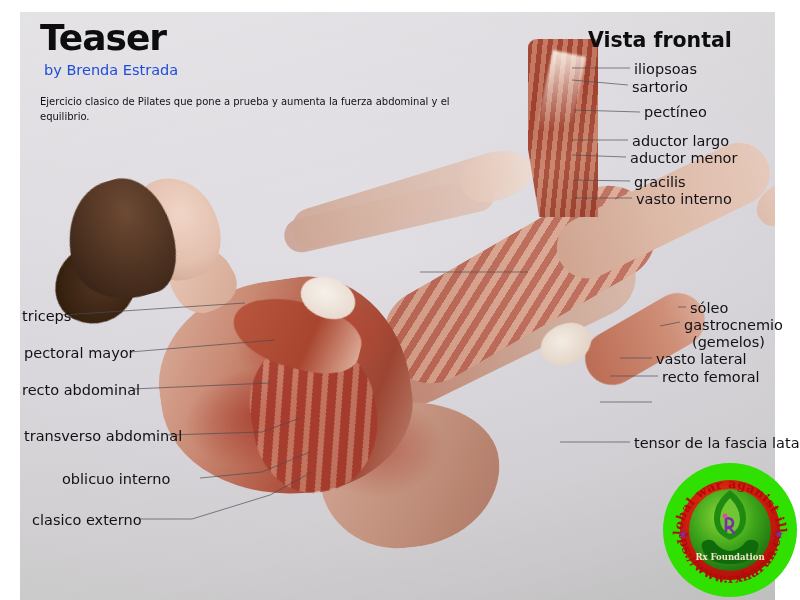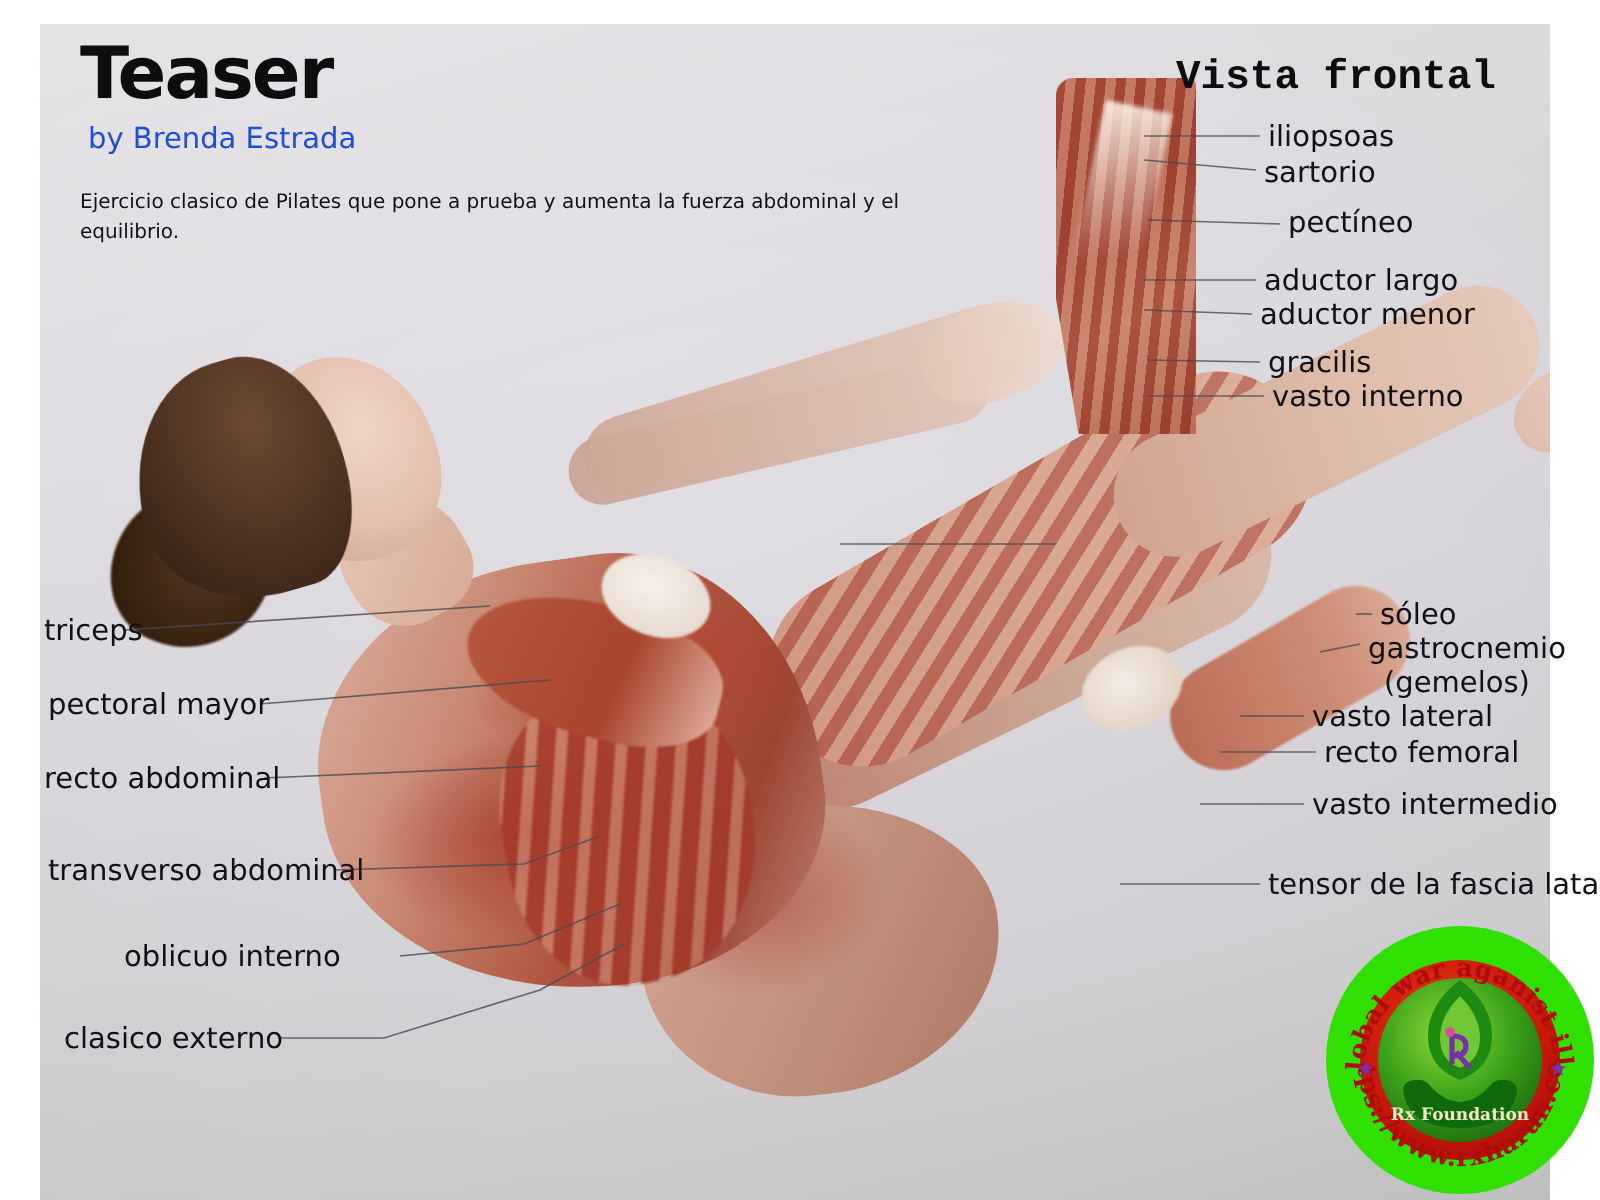--- a/index.html
+++ b/index.html
@@ -17,21 +17,21 @@
   .page-bg:after{content:"";position:absolute;inset:0;
     background:linear-gradient(165deg, rgba(255,255,255,.30) 0%, rgba(255,255,255,0) 38%,
                rgba(0,0,0,.045) 78%, rgba(0,0,0,.09) 100%);}
 
   
   .title{position:absolute;left:40px;top:20px;font-size:36px;font-weight:bold;
          color:#0d0d0f;letter-spacing:-1px;line-height:1;}
   .byline{position:absolute;left:44px;top:62px;font-size:14.5px;color:#1d4ed8;}
   .desc{position:absolute;left:40px;top:95px;width:460px;font-size:10px;
         line-height:1.45;color:#121115;}
-  .vista{position:absolute;left:588px;top:28px;font-size:20.5px;font-weight:bold;color:#0d0d0f;font-family:Liberation Mono, monospace;}
+  .vista{position:absolute;left:588px;top:28px;font-size:20.5px;font-weight:bold;color:#0d0d0f;}
 
   
   .figure-wrap{position:absolute;left:20px;top:12px;width:755px;height:588px;overflow:hidden;}
 
   
   .hair{position:absolute;left:48px;top:168px;width:105px;height:120px;
         background:radial-gradient(ellipse at 62% 28%, #6d4a33 0%, #4b3020 55%, #2e1c11 100%);
         border-radius:52% 40% 30% 58%/60% 52% 46% 40%;
         transform:rotate(-16deg);filter:blur(.3px);}
   .hair2{position:absolute;left:36px;top:235px;width:78px;height:78px;
@@ -206,21 +206,20 @@
   <div class="lbl" style="left:22px;top:382px">recto abdominal</div>
   <div class="lbl" style="left:24px;top:428px">transverso abdominal</div>
   <div class="lbl" style="left:62px;top:471px">oblicuo interno</div>
   <div class="lbl" style="left:32px;top:512px">clasico externo</div>
 
   <div class="lbl" style="left:690px;top:300px">sóleo</div>
   <div class="lbl" style="left:684px;top:317px">gastrocnemio</div>
   <div class="lbl" style="left:692px;top:334px">(gemelos)</div>
   <div class="lbl" style="left:656px;top:351px">vasto lateral</div>
   <div class="lbl" style="left:662px;top:369px">recto femoral</div>
-  <div class="lbl" style="left:656px;top:395px">vasto intermedio</div>
   <div class="lbl" style="left:634px;top:435px">tensor de la fascia lata</div>
 
   <div class="logo">
     <svg viewBox="0 0 136 136" width="136" height="136">
       <defs>
         <path id="arcTop" d="M 20,74 A 48,48 0 0 1 116,74" fill="none"></path>
         <path id="arcBot" d="M 17,70 A 51,51 0 0 0 119,70" fill="none"></path>
         <radialGradient id="discG" cx="45%" cy="35%" r="70%">
           <stop offset="0%" stop-color="#e8540f"></stop>
           <stop offset="45%" stop-color="#d4210e"></stop>

